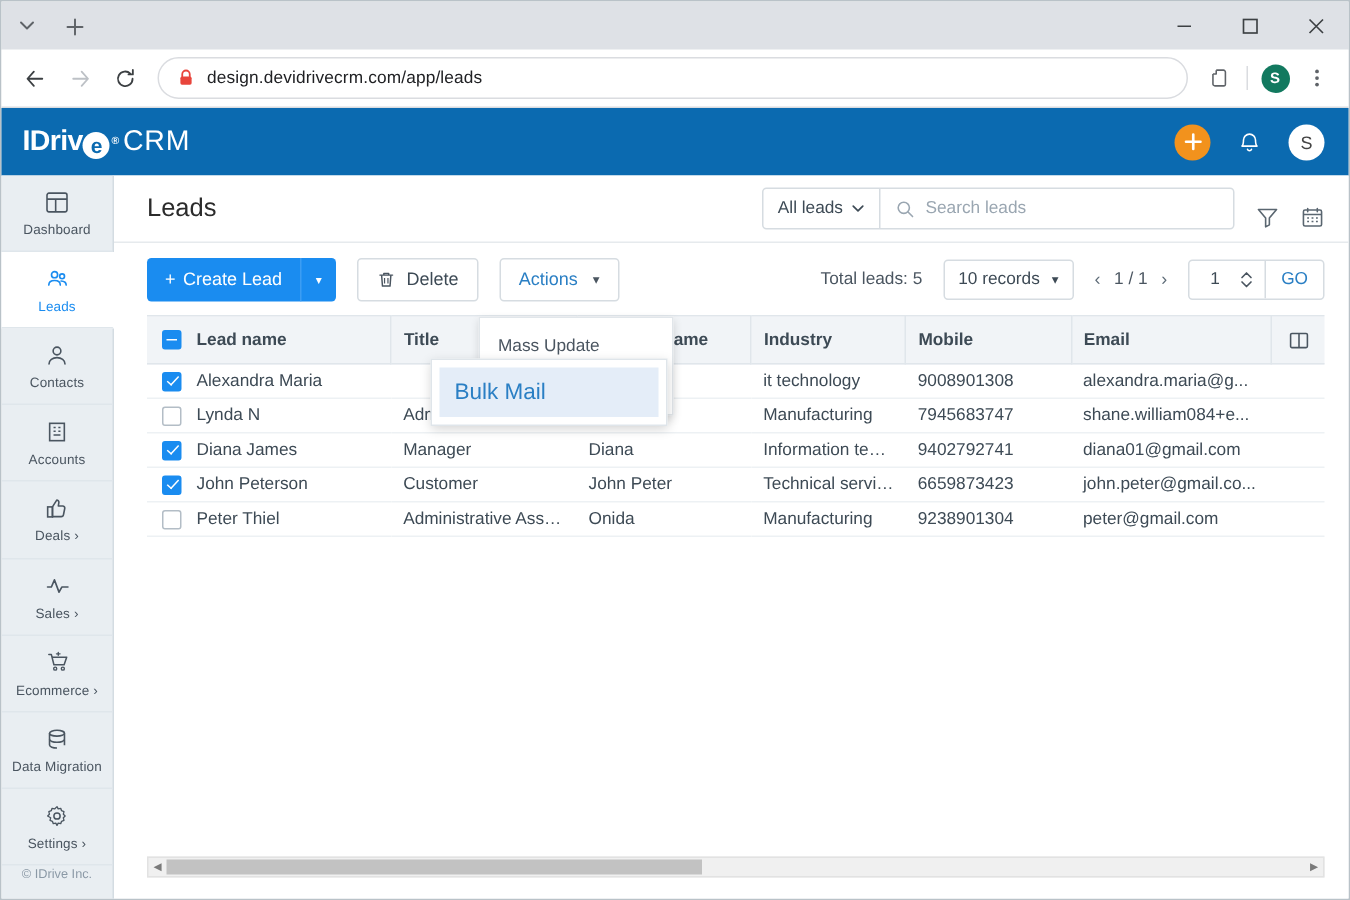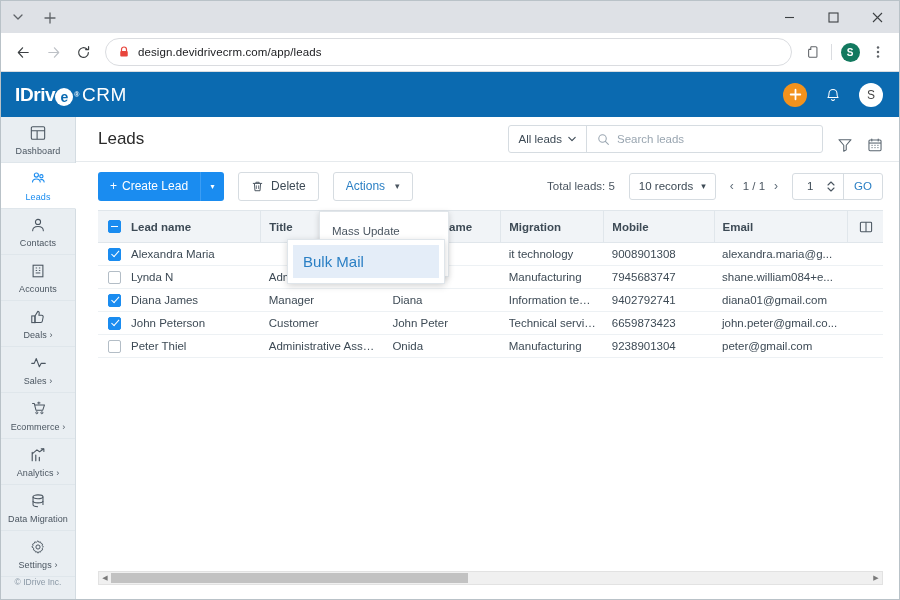--- a/index.html
+++ b/index.html
@@ -507,30 +507,20 @@
           <svg width="17" height="17" viewBox="0 0 20 20">
             <path d="M3 4h2l2 8h8l2-6H6" fill="none" stroke="currentColor" stroke-width="1.2" stroke-linecap="round" stroke-linejoin="round"></path>
             <circle cx="8" cy="15" r="1.2" fill="none" stroke="currentColor" stroke-width="1.1"></circle>
             <circle cx="14" cy="15" r="1.2" fill="none" stroke="currentColor" stroke-width="1.1"></circle>
             <path d="M10.4 2.4v2.2M9 3.4h2.8" stroke="currentColor" stroke-width="1.1" stroke-linecap="round"></path>
           </svg>
         </span>
         <span class="side-lbl"><span>Ecommerce</span> <span>›</span></span>
       </div>
 
-      <div class="side-item">
-        <span class="side-ico">
-          <svg width="16" height="16" viewBox="0 0 18 18">
-            <path d="M2.5 15.5V6M6.5 15.5V9M10.5 15.5v-4" stroke="currentColor" stroke-width="1.3" stroke-linecap="round"></path>
-            <path d="M2.8 7.4l5-4.2 3 2.2 4.4-3.1" fill="none" stroke="currentColor" stroke-width="1.2" stroke-linecap="round" stroke-linejoin="round"></path>
-            <path d="M12.6 2.1h3v3" fill="none" stroke="currentColor" stroke-width="1.2" stroke-linecap="round" stroke-linejoin="round"></path>
-          </svg>
-        </span>
-        <span class="side-lbl"><span>Analytics</span> <span>›</span></span>
-      </div>
 
       <div class="side-item">
         <span class="side-ico">
           <svg width="16" height="16" viewBox="0 0 18 18">
             <ellipse cx="9" cy="4.3" rx="5.6" ry="2.2" fill="none" stroke="currentColor" stroke-width="1.2"></ellipse>
             <path d="M3.4 4.3v4.6c0 1.2 2.5 2.2 5.6 2.2s5.6-1 5.6-2.2V4.3" fill="none" stroke="currentColor" stroke-width="1.2"></path>
             <path d="M3.4 8.9v4.3c0 1.2 2.5 2.2 5.6 2.2" fill="none" stroke="currentColor" stroke-width="1.2"></path>
             <path d="M14.6 9v4.4" stroke="currentColor" stroke-width="1.2"></path>
           </svg>
         </span>
@@ -665,21 +655,21 @@
           <thead>
             <tr>
               <th>
                 <span class="cellwrap">
                   <span class="cb indet"></span>
                   <span>Lead name</span>
                 </span>
               </th>
               <th>Title</th>
               <th>Account name</th>
-              <th>Migration</th>
+              <th>Industry</th>
               <th>Mobile</th>
               <th>Email</th>
               <th>
                 <svg width="14" height="14" viewBox="0 0 16 16" style="vertical-align:middle">
                   <rect x="1.6" y="2.6" width="12.8" height="10.8" rx="1" fill="none" stroke="#4a5560" stroke-width="1.2"></rect>
                   <path d="M8 2.6v10.8" stroke="#4a5560" stroke-width="1.2"></path>
                 </svg>
               </th>
             </tr>
           </thead>

